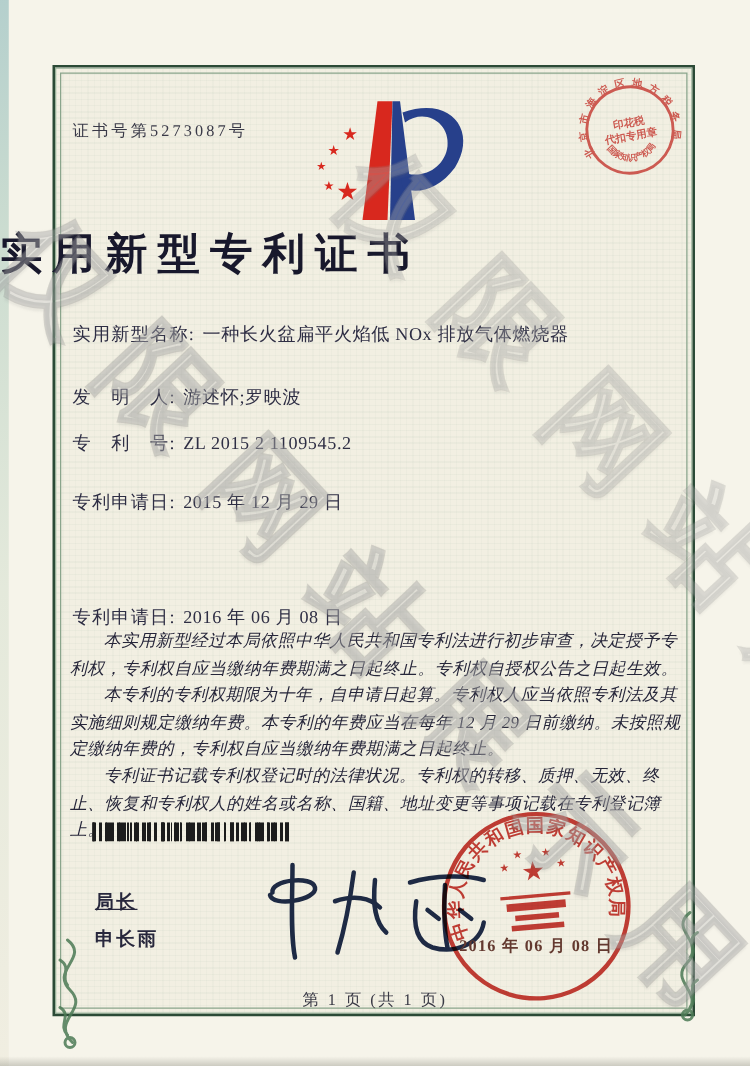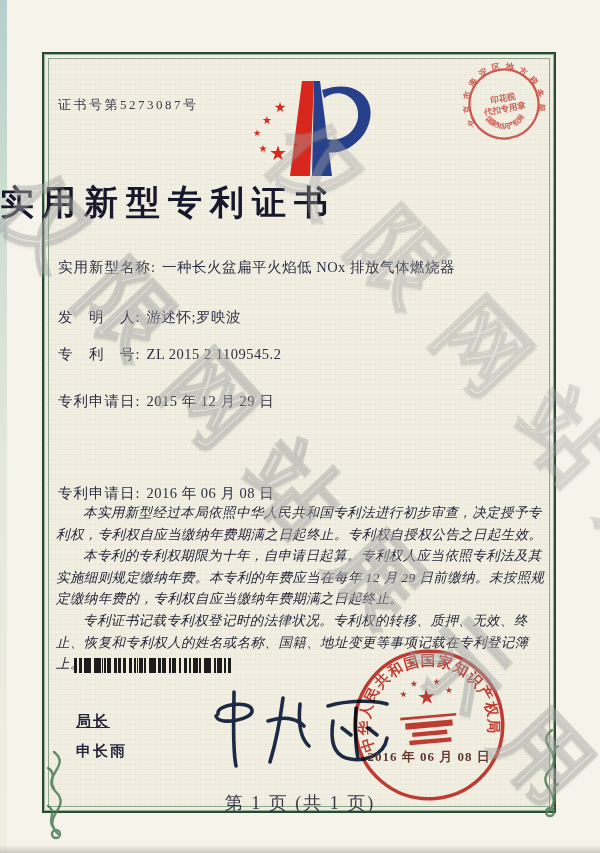--- a/index.html
+++ b/index.html
@@ -46,21 +46,21 @@
         font-weight:700;color:#27273c;letter-spacing:2px;text-align:right;}
   .signature{position:absolute;left:188px;top:676px;width:226px;height:104px;z-index:3;}
   .big-seal{position:absolute;left:350px;top:646px;width:158px;height:158px;z-index:4;
         transform:rotate(-5deg);opacity:.92;mix-blend-mode:multiply;}
   .seal-date{position:absolute;left:344px;top:748px;width:170px;z-index:5;text-align:center;
         font-size:13px;font-weight:700;color:#63392f;letter-spacing:1px;}
   .flourish{position:absolute;z-index:3;opacity:.85;}
   #fl-right{left:528px;top:726px;width:44px;height:92px;}
   #fl-left{left:34px;top:748px;width:44px;height:92px;transform:scaleX(-1);}
   .footer{position:absolute;left:0;top:791px;width:100%;z-index:3;text-align:center;
-        font-size:18px;color:#3a3a46;letter-spacing:2px;}
+        font-size:13px;color:#3a3a46;letter-spacing:2px;}
   .wm{position:absolute;z-index:6;pointer-events:none;white-space:nowrap;
         font-weight:700;font-size:88px;letter-spacing:34px;
         color:rgba(255,255,255,.16);-webkit-text-stroke:2px rgba(130,130,130,.26);
         text-shadow:2px 2px 2px rgba(120,120,120,.12),-1px -1px 1px rgba(160,160,160,.14);
         transform-origin:left top;}
   #wm-a{left:58px;top:148px;transform:rotate(47deg);}
   #wm-b{left:330px;top:96px;transform:rotate(47deg);opacity:.8;}
   .seal-ring-text{font-weight:700;}
 </style>
 </head>

